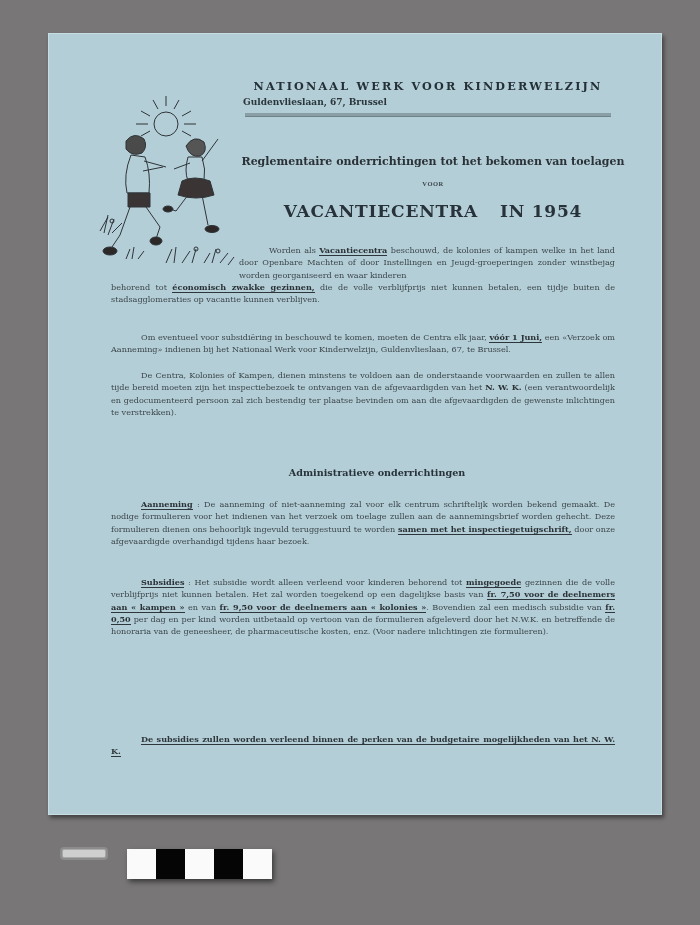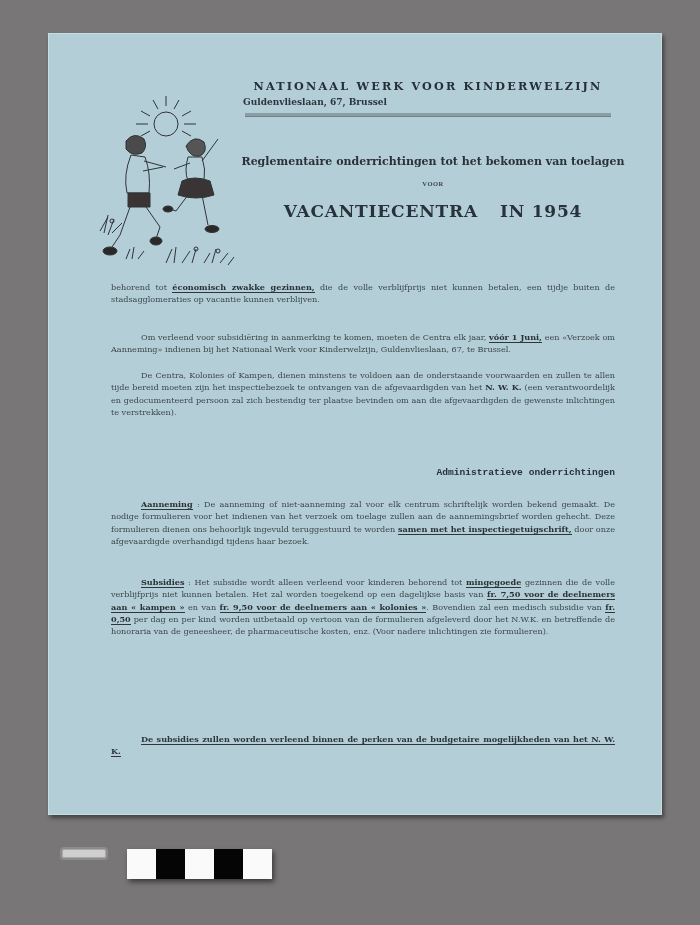--- a/index.html
+++ b/index.html
@@ -42,22 +42,22 @@
   .body-text {
     font-size:8.1px; line-height:12.3px; color:#3c474c; text-align:justify;
   }
   .b { font-weight:bold; color:#2a3236; }
   .u { border-bottom:1.4px solid #2d363b; padding-bottom:0px; }
   .p1a { position:absolute; left:191px; top:211px; width:376px; text-indent:30px; }
   .p1b { position:absolute; left:63px; top:248px; width:504px; }
   .p2  { position:absolute; left:63px; top:298px; width:504px; text-indent:30px; }
   .p3  { position:absolute; left:63px; top:336px; width:504px; text-indent:30px; }
   .section {
-    position:absolute; left:63px; top:434px; width:504px; text-align:right;
-    font-weight:bold; font-size:9.6px; color:#27323a;font-family:Liberation Mono, monospace;
+    position:absolute; left:77px; top:434px; width:504px; text-align:center;
+    font-weight:bold; font-size:9.6px; color:#27323a;
   }
   .p4 { position:absolute; left:63px; top:465px; width:504px; text-indent:30px; }
   .p5 { position:absolute; left:63px; top:543px; width:504px; text-indent:30px; }
   .p6 { position:absolute; left:63px; top:646px; width:504px; text-indent:30px; font-weight:bold; color:#2d363b; }
   .p7 { position:absolute; left:63px; top:700px; width:504px; text-indent:30px; font-weight:bold; color:#2d363b; }
   .label-tag {
     position:absolute; left:62px; top:849px; width:42px; height:7px;
     background:#cfcfcf; border:1px solid #a9a9a9; border-radius:2px;
     box-shadow:0 0 0 2px #8c8c8c;
   }
@@ -113,26 +113,29 @@
         <circle cx="122" cy="160" r="2"></circle>
     </g>
   </svg>
 
   <div class="subtitle">Reglementaire onderrichtingen tot het bekomen van toelagen</div>
   <div class="voor">VOOR</div>
   <div class="maintitle">
     <span style="margin-left:0">VACANTIECENTRA</span><span>IN  1954</span>
   </div>
 
+  <div class="body-text p1a">
+    <span>Worden als </span><span class="b u">Vacantiecentra</span><span> beschouwd, de kolonies of kampen welke in het land door Openbare Machten of door Instellingen en Jeugd-groeperingen zonder winstbejag worden georganiseerd en waar kinderen</span>
+  </div>
   <div class="body-text p1b">
     <span>behorend tot </span><span class="b u">économisch zwakke gezinnen,</span><span> die de volle verblijfprijs niet kunnen betalen, een tijdje buiten de stadsagglomeraties op vacantie kunnen verblijven.</span>
   </div>
 
   <div class="body-text p2">
-    <span>Om verleend voor subsidiëring in aanmerking te komen, moeten de Centra elk jaar, </span><span class="b u">vóór 1 Juni,</span><span> een «Verzoek om Aanneming» indienen bij het Nationaal Werk voor Kinderwelzijn, Guldenvlieslaan, 67, te Brussel.</span>
+    <span>Om eventueel voor subsidiëring in beschouwd te komen, moeten de Centra elk jaar, </span><span class="b u">vóór 1 Juni,</span><span> een «Verzoek om Aanneming» indienen bij het Nationaal Werk voor Kinderwelzijn, Guldenvlieslaan, 67, te Brussel.</span>
   </div>
 
   <div class="body-text p3">
     <span>De Centra, Kolonies of Kampen, dienen minstens te voldoen aan de onderstaande voorwaarden en zullen te allen tijde bereid moeten zijn het inspectiebezoek te ontvangen van de afgevaardigden van het </span><span class="b">N. W. K.</span><span> (een verantwoordelijk en gedocumenteerd persoon zal zich bestendig ter plaatse bevinden om aan die afgevaardigden de gewenste inlichtingen te verstrekken).</span>
   </div>
 
   <div class="section">Administratieve onderrichtingen</div>
 
   <div class="body-text p4">
     <span class="b u">Aanneming</span><span> : De aanneming of niet-aanneming zal voor elk centrum schriftelijk worden bekend gemaakt. De nodige formulieren voor het indienen van het verzoek om toelage zullen aan de aannemingsbrief worden gehecht. Deze formulieren dienen ons behoorlijk ingevuld teruggestuurd te worden </span><span class="b u">samen met het inspectiegetuigschrift,</span><span> door onze afgevaardigde overhandigd tijdens haar bezoek.</span>

